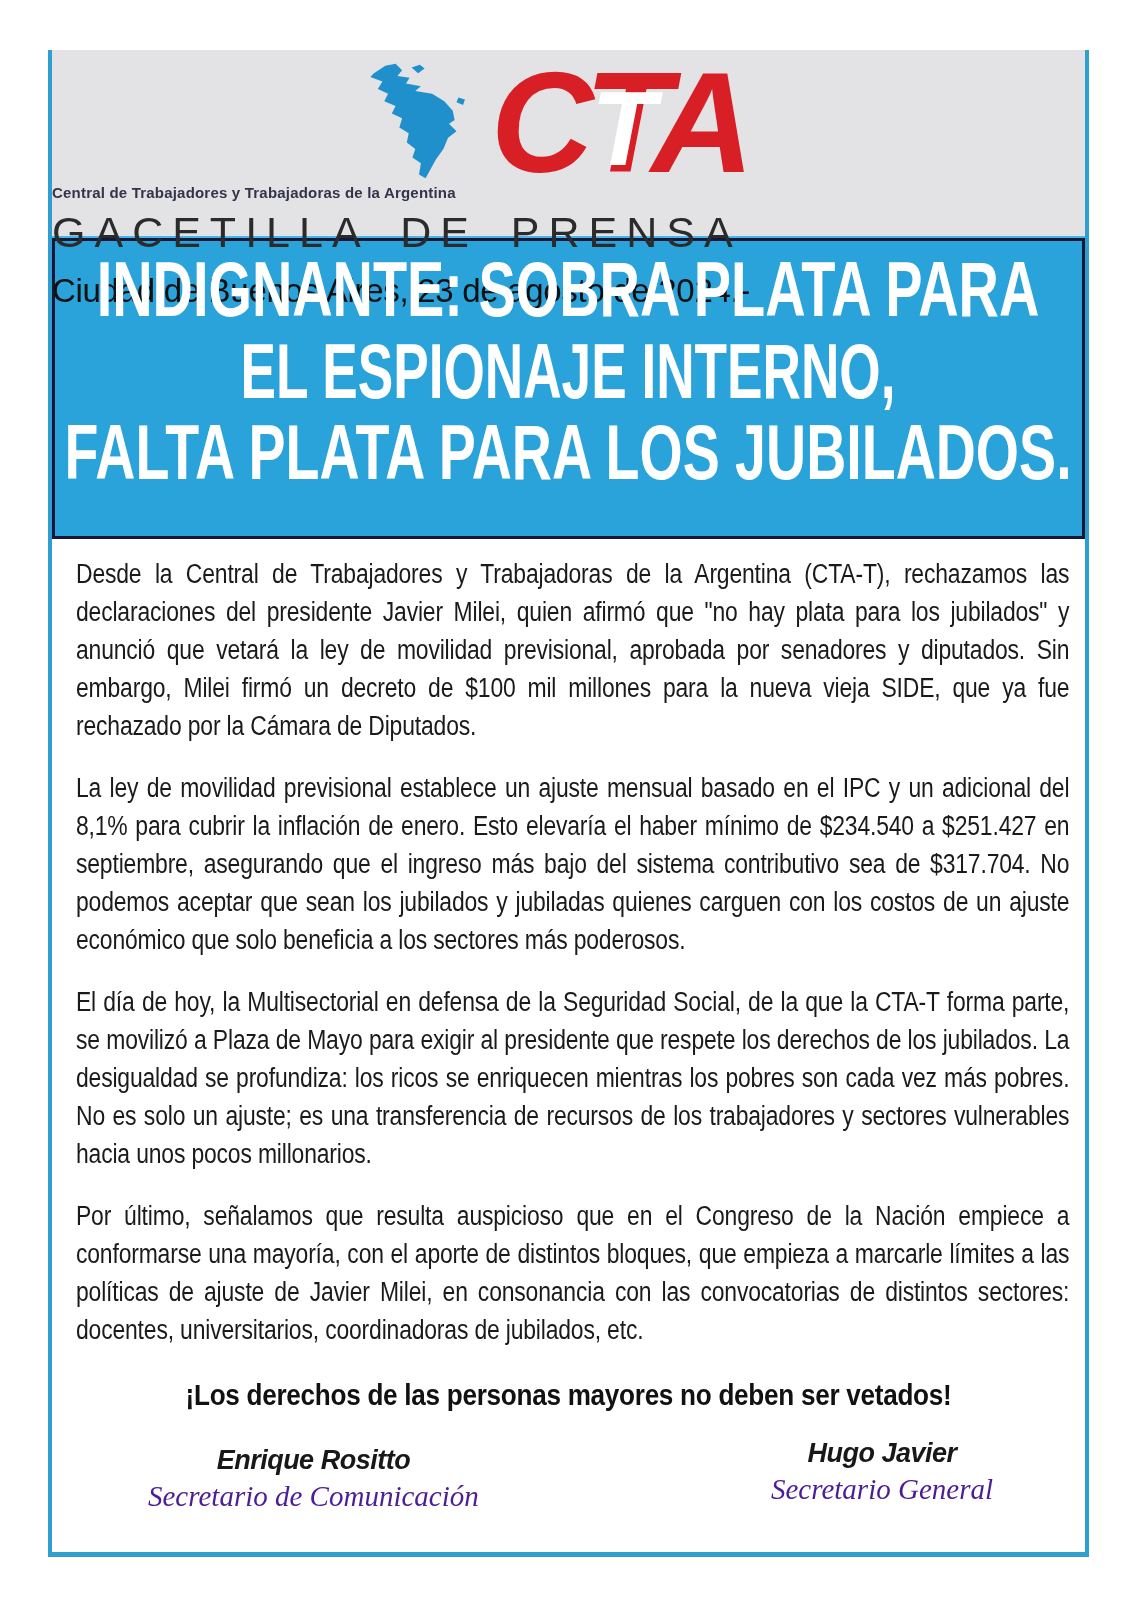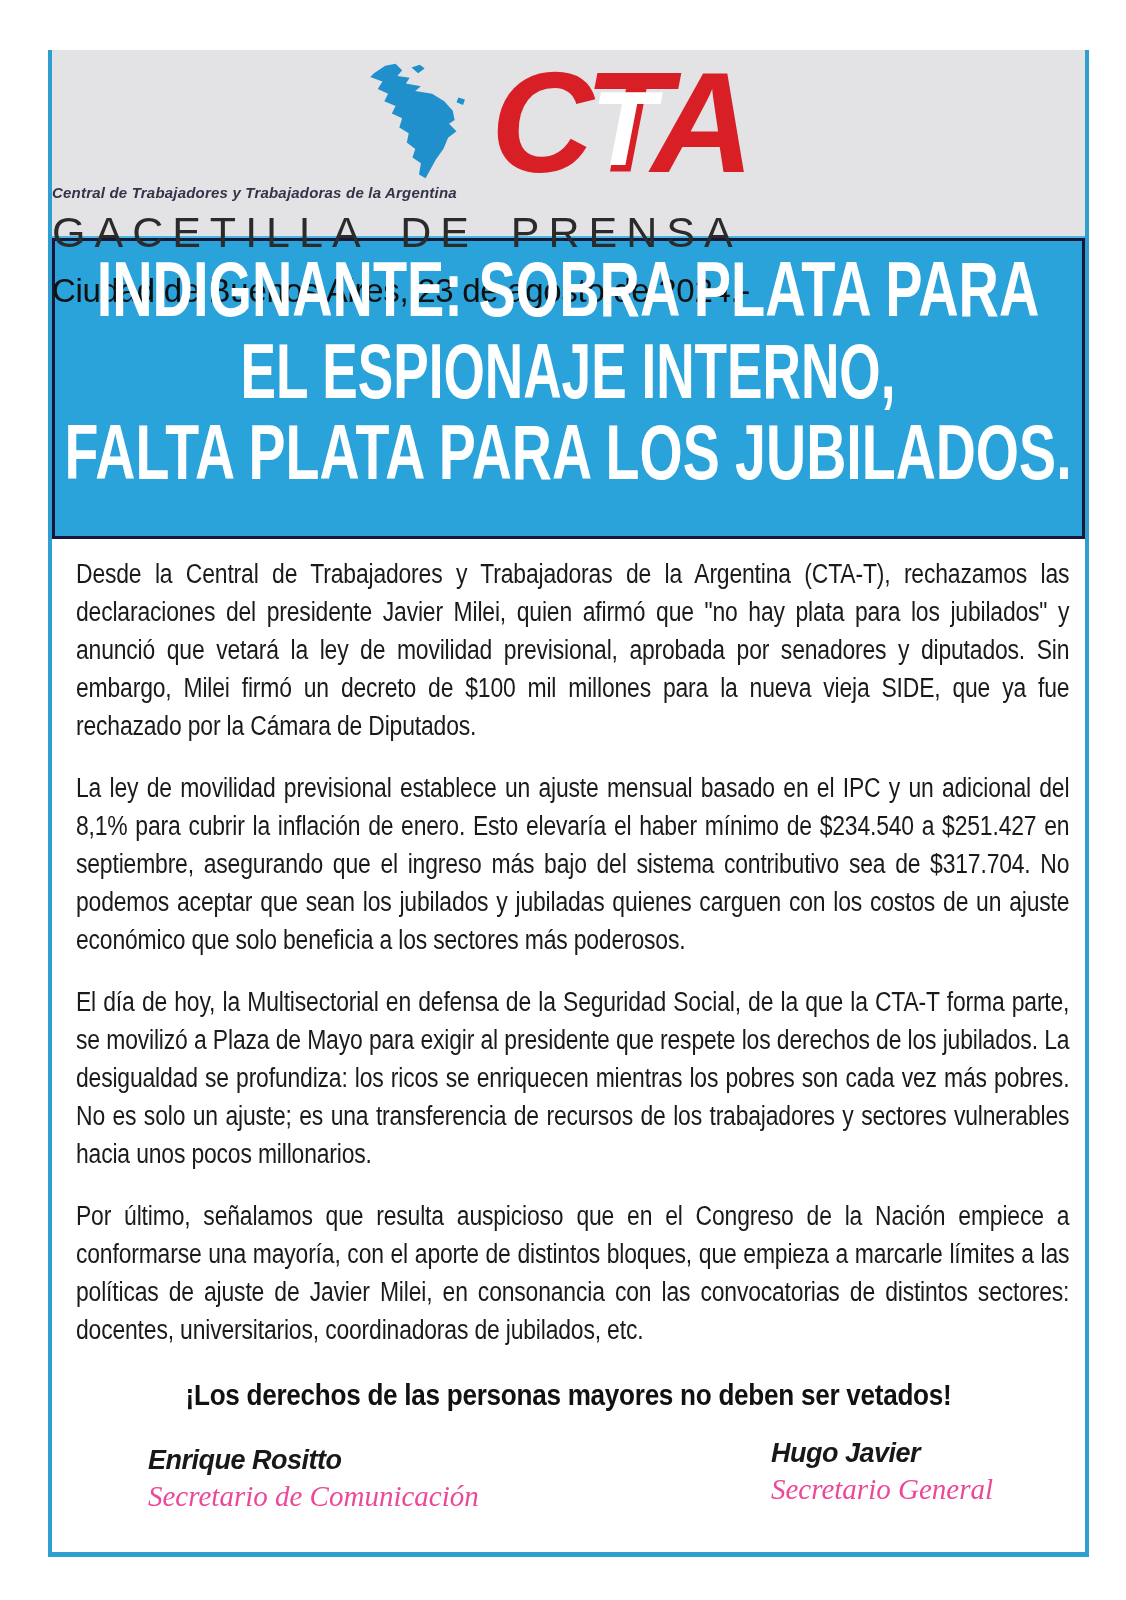--- a/index.html
+++ b/index.html
@@ -34,21 +34,21 @@
   .logo-svg{display:block;margin:0 auto;width:452px;height:120px;}
   .logo-word{
     font-family:"Liberation Sans",sans-serif;font-weight:bold;font-style:italic;
     fill:var(--logo-red);font-size:152px;letter-spacing:-10px;
   }
   .logo-t{
     font-family:"Liberation Sans",sans-serif;font-weight:bold;font-style:italic;
     fill:#ffffff;font-size:112px;
   }
   .logo-subtitle{
-    font-size:15px;font-weight:bold;font-style:italic;color:#33334a;
+    font-size:15px;font-weight:bold;color:#33334a;
     margin-top:4px;letter-spacing:0.2px;
   }
   .masthead-title{
     margin:7px 0 0 0;font-size:43px;font-weight:normal;color:#2b2b2b;
     letter-spacing:9px;word-spacing:12px;
   }
   .dateline{
     margin-top:15px;font-size:33px;color:#101010;letter-spacing:-0.3px;
   }
   
@@ -73,29 +73,29 @@
   }
   
   .closing{
     margin-top:30px;text-align:center;font-weight:bold;font-size:29px;
     transform:scaleX(0.9);letter-spacing:-0.3px;color:#111;
   }
   .signatures{
     display:flex;justify-content:space-between;
     padding:26px 92px 0 96px;
   }
-  .sig{text-align:left;}
+  .sig{text-align:center;}
   .sig-left{margin-top:7px;}
   .sig-name{
     font-weight:bold;font-style:italic;font-size:27px;color:#181818;
     letter-spacing:-0.5px;
   }
   .sig-title{
     font-family:"Liberation Serif",serif;font-style:italic;
-    font-size:29px;color:#ec4899;margin-top:4px;
+    font-size:29px;color:#4c1d95;margin-top:4px;
   }
 </style>
 </head>
 <body>
 
 <div class="page">
 
   <header class="masthead">
     <svg class="logo-svg" viewBox="0 0 460 128" aria-hidden="true">
 

